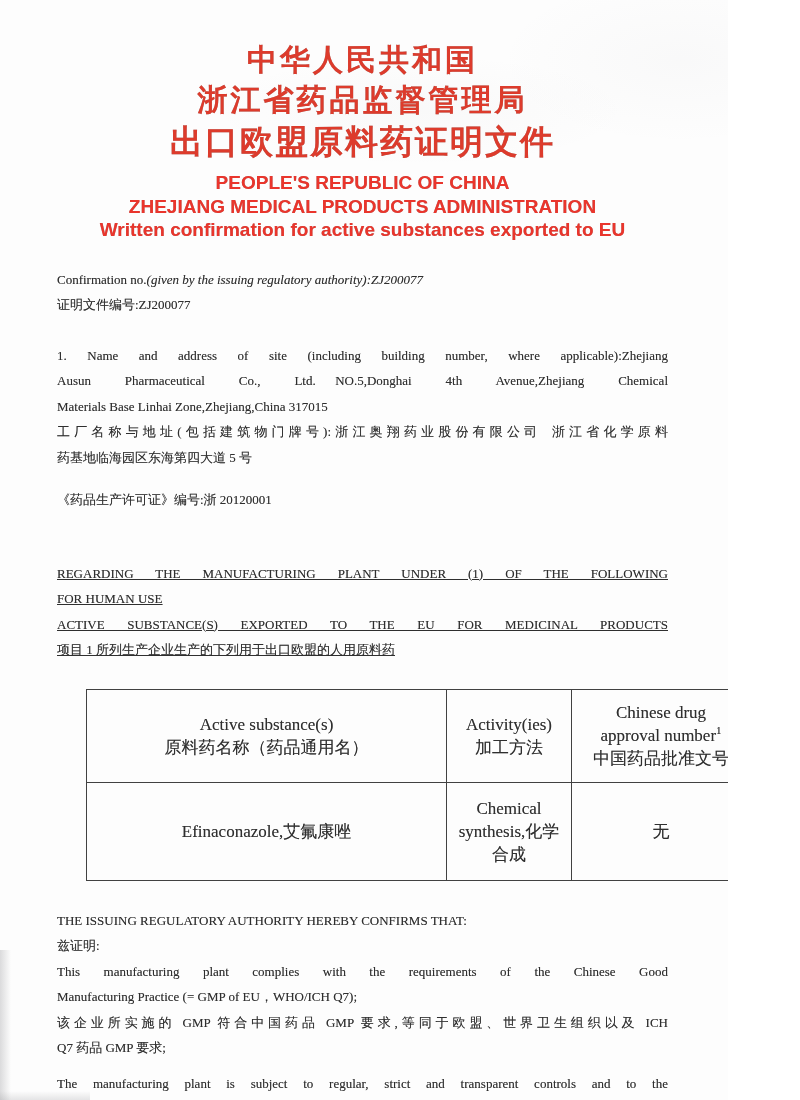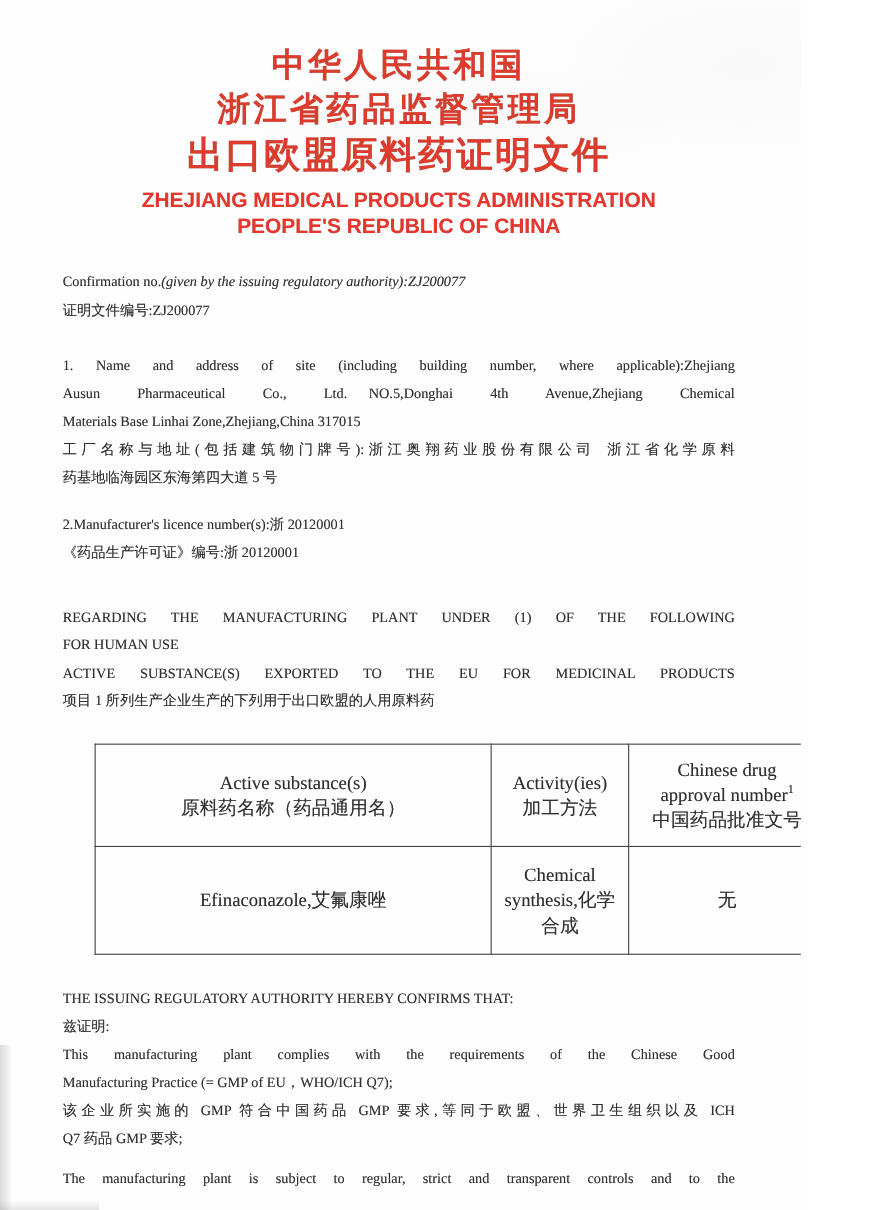--- a/index.html
+++ b/index.html
@@ -30,21 +30,21 @@
   
   .para {font-size:13px; line-height:25.5px;}
   .para .line {min-height:25.5px;}
   .para .line.just {text-align:justify; text-align-last:justify;}
   .it {font-style:italic;}
   sup {font-size:11px; line-height:0; vertical-align:super;}
 
   .m-conf {margin-top:25px;}
   .m-s1   {margin-top:25px;}
   .m-s2   {margin-top:17px;}
-  .m-reg  {margin-top:33px;}
+  .m-reg  {margin-top:48px;text-decoration:underline;}
   .m-confirms {margin-top:27px;}
   .m-controls {margin-top:10px;}
 
   
   .table-wrap {margin-top:26px; margin-left:29px;}
   table.doc-table {border-collapse:collapse; width:637px; table-layout:fixed;}
   table.doc-table td {
     border:1.6px solid #414141;
     text-align:center; vertical-align:middle;
     font-size:17px; line-height:23px;
@@ -72,39 +72,39 @@
 <div class="page">
   <div class="content">
 
     <div class="title-cn">
       <div class="tline" style="color: rgb(221, 59, 44);">中华人民共和国</div>
       <div class="tline" style="color: rgb(221, 59, 44);">浙江省药品监督管理局</div>
       <div class="tline big" style="color: rgb(221, 59, 44);">出口欧盟原料药证明文件</div>
     </div>
 
     <div class="title-en">
+      <div style="color: rgb(234, 53, 44);">PEOPLE'S REPUBLIC OF CHINA</div>
       <div style="color: rgb(234, 53, 44);">ZHEJIANG MEDICAL PRODUCTS ADMINISTRATION</div>
-      <div style="color: rgb(234, 53, 44);">PEOPLE'S REPUBLIC OF CHINA</div>
+      <div style="color: rgb(234, 53, 44);">Written confirmation for active substances exported to EU</div>
     </div>
 
     <div class="para m-conf">
       <div class="line"><span>Confirmation no.</span><span class="it">(given by the issuing regulatory authority):ZJ200077</span></div>
       <div class="line">证明文件编号:ZJ200077</div>
     </div>
 
     <div class="para m-s1">
         <div class="line just">1. Name and address of site (including building number, where applicable):Zhejiang</div>
         <div class="line just">Ausun Pharmaceutical Co., Ltd.  NO.5,Donghai 4th Avenue,Zhejiang Chemical</div>
         <div class="line">Materials Base Linhai Zone,Zhejiang,China 317015</div>
         <div class="line just">工厂名称与地址(包括建筑物门牌号):浙江奥翔药业股份有限公司 浙江省化学原料</div>
         <div class="line">药基地临海园区东海第四大道 5 号</div>
       </div>
 
     <div class="para m-s2">
-        <div class="line">2.Manufacturer's licence number(s):浙 20120001</div>
         <div class="line">《药品生产许可证》编号:浙 20120001</div>
       </div>
 
     <div class="para m-reg">
         <div class="line just">REGARDING THE MANUFACTURING PLANT UNDER (1) OF THE FOLLOWING</div>
         <div class="line">FOR HUMAN USE</div>
         <div class="line just">ACTIVE SUBSTANCE(S) EXPORTED TO THE EU FOR MEDICINAL PRODUCTS</div>
         <div class="line">项目 1 所列生产企业生产的下列用于出口欧盟的人用原料药</div>
       </div>
 

